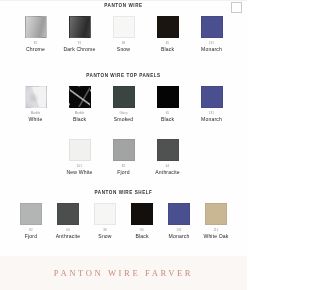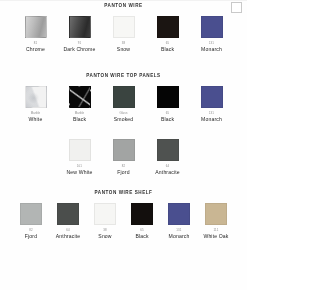--- a/index.html
+++ b/index.html
@@ -240,14 +240,17 @@
         <div class="swatch-name">Monarch</div>
       </div>
       <div class="swatch-cell">
         <div class="swatch" id="sw-3-5" style="background: rgb(201, 182, 147);"></div>
         <div class="swatch-code">111</div>
         <div class="swatch-name">White Oak</div>
       </div>
     </div>
   </div>
 
+  <div class="footer" style="background: rgb(251, 247, 244);">
+    <div class="footer-text" style="color: rgb(201, 138, 122);">PANTON WIRE FARVER</div>
+  </div>
 
 </div>
 
 </body></html>

